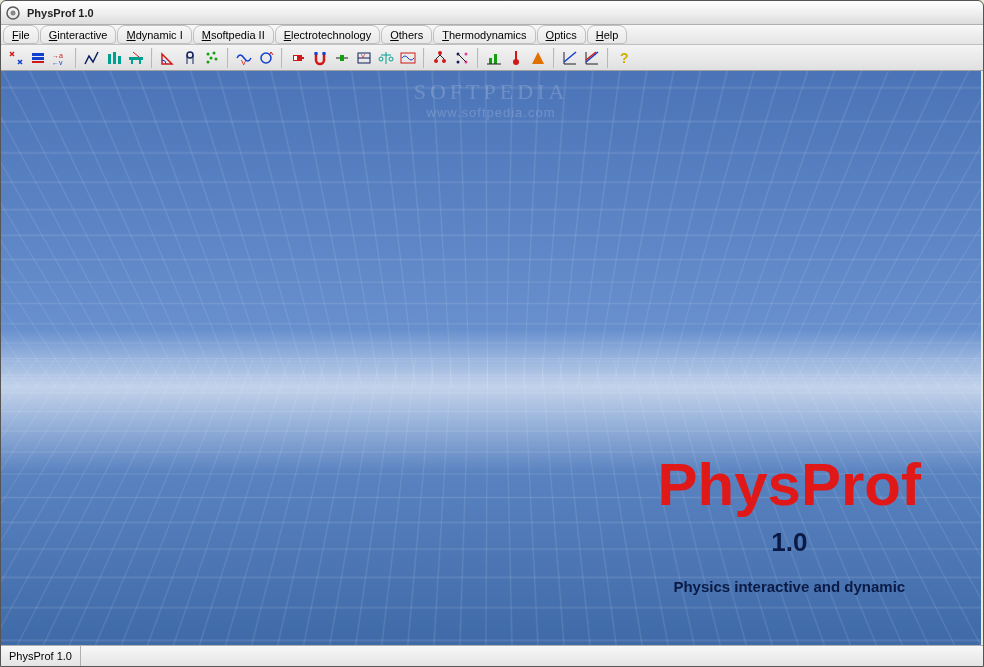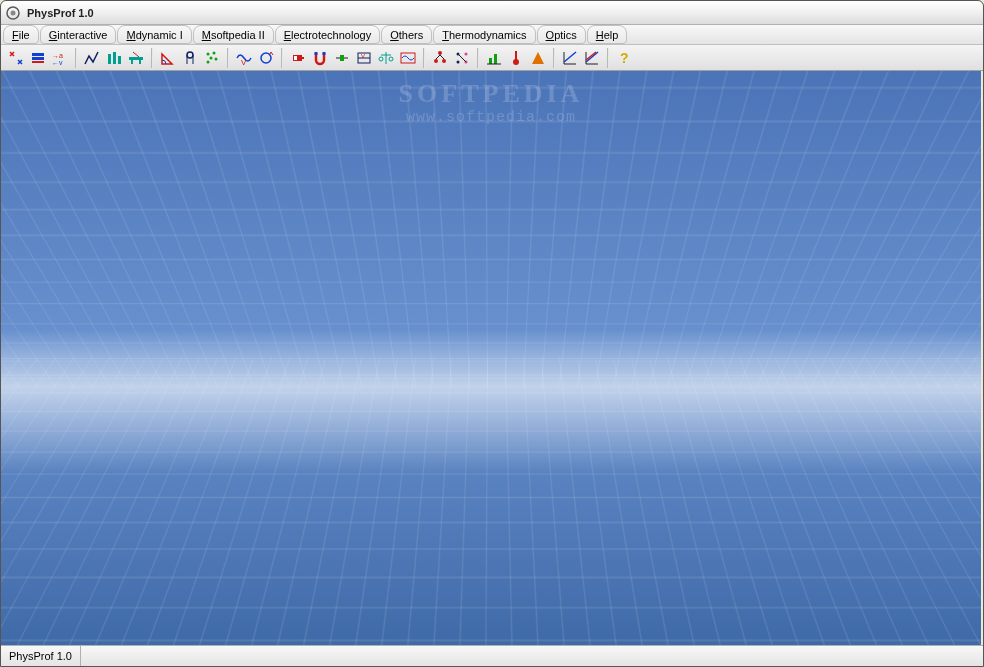--- a/index.html
+++ b/index.html
@@ -126,22 +126,22 @@
   opacity: 0.7;
 }
 
 .watermark {
   position: absolute;
   top: 8px; left: 50%; transform: translateX(-50%);
   color: rgba(255,255,255,0.18);
   text-align: center;
   z-index: 5;
 }
-.watermark .wm-big { font-size: 26px; letter-spacing: 4px; font-weight: bold; font-family: Georgia, serif; }
-.watermark .wm-small { font-size: 15px; letter-spacing: 1px; font-family: Liberation Mono, monospace; }
+.watermark .wm-big { font-size: 22px; letter-spacing: 4px; font-weight: normal; font-family: Georgia, serif; }
+.watermark .wm-small { font-size: 13px; letter-spacing: 1px; }
 
 .splash {
   position: absolute;
   right: 60px;
   bottom: 50px;
   text-align: center;
   z-index: 10;
   color: #1a2a50;
 }
 .splash .brand {
@@ -463,17 +463,22 @@
         </svg>
       </span>
     </div>
   </div>
 
 <div class="content">
   <div class="watermark">
     <div class="wm-big">SOFTPEDIA</div>
     <div class="wm-small">www.softpedia.com</div>
   </div>
+  <div class="splash">
+    <div class="brand">PhysProf</div>
+    <div class="ver">1.0</div>
+    <div class="tagline">Physics interactive and dynamic</div>
+  </div>
 </div>
 
 <div class="statusbar">
   <div class="panel">PhysProf 1.0</div>
 </div>
 
 </body></html>

